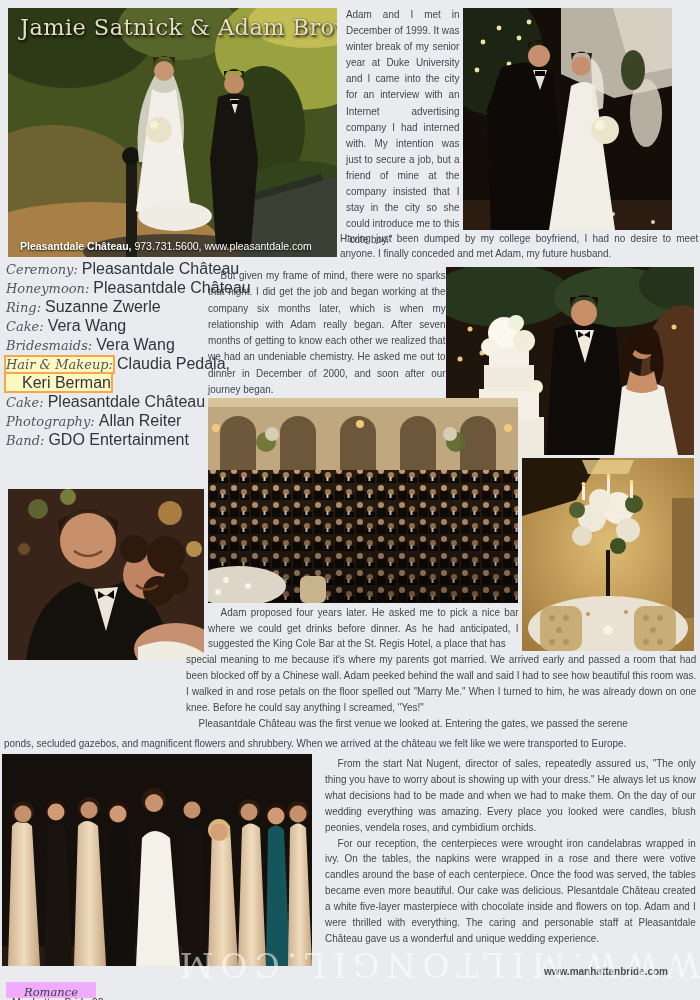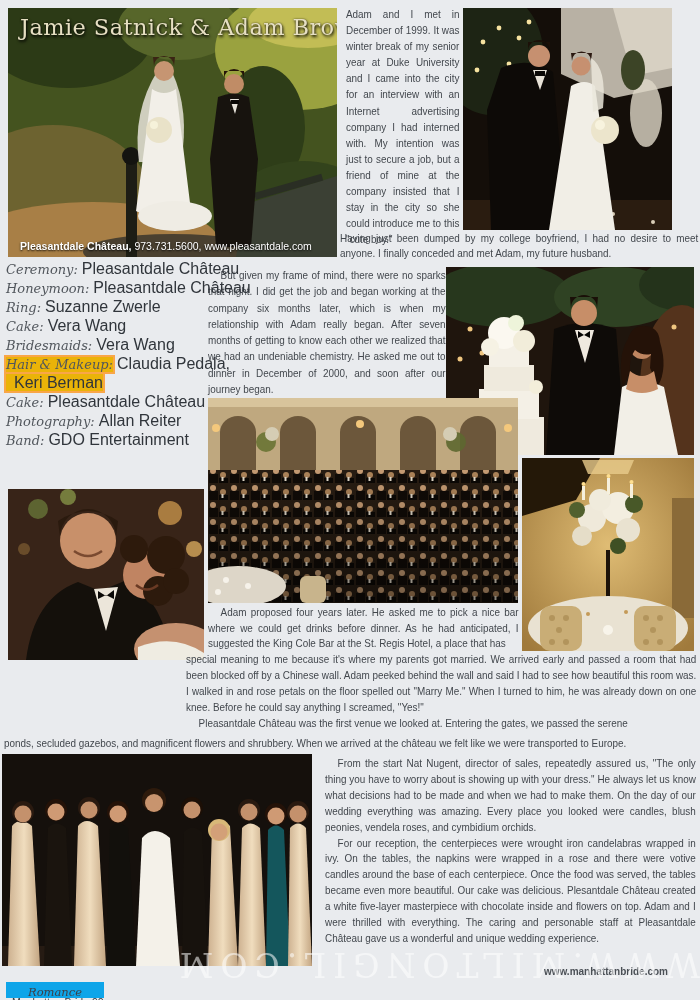--- a/index.html
+++ b/index.html
@@ -28,26 +28,26 @@
   #proposal-a { left:208px; top:605px; width:345px; line-height:15.6px; }
   #proposal-b { left:186px; top:652px; width:567px; line-height:15.9px; }
   #venue-b    { left:4px;   top:736px; width:772px; line-height:15px; white-space:nowrap; text-align:left; }
   #bottom-col { left:325px; top:756px; width:412px; line-height:15.9px; }
 
   
   #details { position:absolute; left:6px; top:260px; width:215px; }
   .drow { height:19px; white-space:nowrap; }
   .dlabel { font-family:"DejaVu Serif",serif; font-style:italic; font-size:13px; color:#51565c; }
   .dvalue { font-size:16px; color:#30353b; padding-left:4px; }
-  .hl { background:#eab308; box-shadow:0 0 0 2px #f9a648; }
+  .hl { background:#fef9c3; box-shadow:0 0 0 2px #f9a648; }
 
   
   #mag-footer { position:absolute; left:12px; top:996px; font-size:10.5px; color:#33383e; }
-  #section-strip { position:absolute; left:6px; top:982px; width:98px; height:16px;
-    background:#0ea5e9; text-align:center; }
+  #section-strip { position:absolute; left:6px; top:982px; width:90px; height:16px;
+    background:#f0abfc; text-align:center; }
   #section-strip span { font-family:"DejaVu Serif",serif; font-style:italic; font-size:11.5px; color:#3c4048; line-height:16px; }
   #site-url { position:absolute; left:468px; top:966px; width:200px; text-align:right;
     font-size:10px; font-weight:bold; color:#4a4f55; }
   #watermark { position:absolute; left:115px; top:938px; width:585px; height:46px;
     font-family:"DejaVu Serif",serif; font-size:33px; letter-spacing:7px; white-space:nowrap;
     color:rgba(255,255,255,.55); transform:rotate(180deg); pointer-events:none; z-index:6; }
 </style>
 </head>
 <body>
 
@@ -354,21 +354,21 @@
     <p class="indent">For our reception, the centerpieces were wrought iron candelabras wrapped in ivy. On the tables, the napkins were wrapped in a rose and there were votive candles around the base of each centerpiece. Once the food was served, the tables became even more beautiful. Our cake was delicious. Plesantdale Château created a white five-layer masterpiece with chocolate inside and flowers on top. Adam and I were thrilled with everything. The caring and personable staff at Pleasantdale Château gave us a wonderful and unique wedding experience.</p>
   </div>
 
   <div id="details">
     <div class="drow"><span class="dlabel">Ceremony:</span><span class="dvalue">Pleasantdale Château</span></div>
     <div class="drow"><span class="dlabel">Honeymoon:</span><span class="dvalue">Pleasantdale Château</span></div>
     <div class="drow"><span class="dlabel">Ring:</span><span class="dvalue">Suzanne Zwerle</span></div>
     <div class="drow"><span class="dlabel">Cake:</span><span class="dvalue">Vera Wang</span></div>
     <div class="drow"><span class="dlabel">Bridesmaids:</span><span class="dvalue">Vera Wang</span></div>
     <div class="drow"><span class="dlabel hl">Hair &amp; Makeup:</span><span class="dvalue">Claudia Pedala,</span></div>
-    <div class="drow"><span class="dvalue hl" style="padding-left:8px">Keri Berman</span></div>
+    <div class="drow"><span class="dvalue hl" style="padding-left:16px">Keri Berman</span></div>
     <div class="drow"><span class="dlabel">Cake:</span><span class="dvalue">Pleasantdale Château</span></div>
     <div class="drow"><span class="dlabel">Photography:</span><span class="dvalue">Allan Reiter</span></div>
     <div class="drow"><span class="dlabel">Band:</span><span class="dvalue">GDO Entertainment</span></div>
   </div>
 
   <div id="mag-footer">Manhattan Bride 90</div>
   <div id="section-strip"><span>Romance</span></div>
   <div id="site-url">www.manhattanbride.com</div>
   <div id="watermark">WWW.MILTONGIL.COM</div>
 

